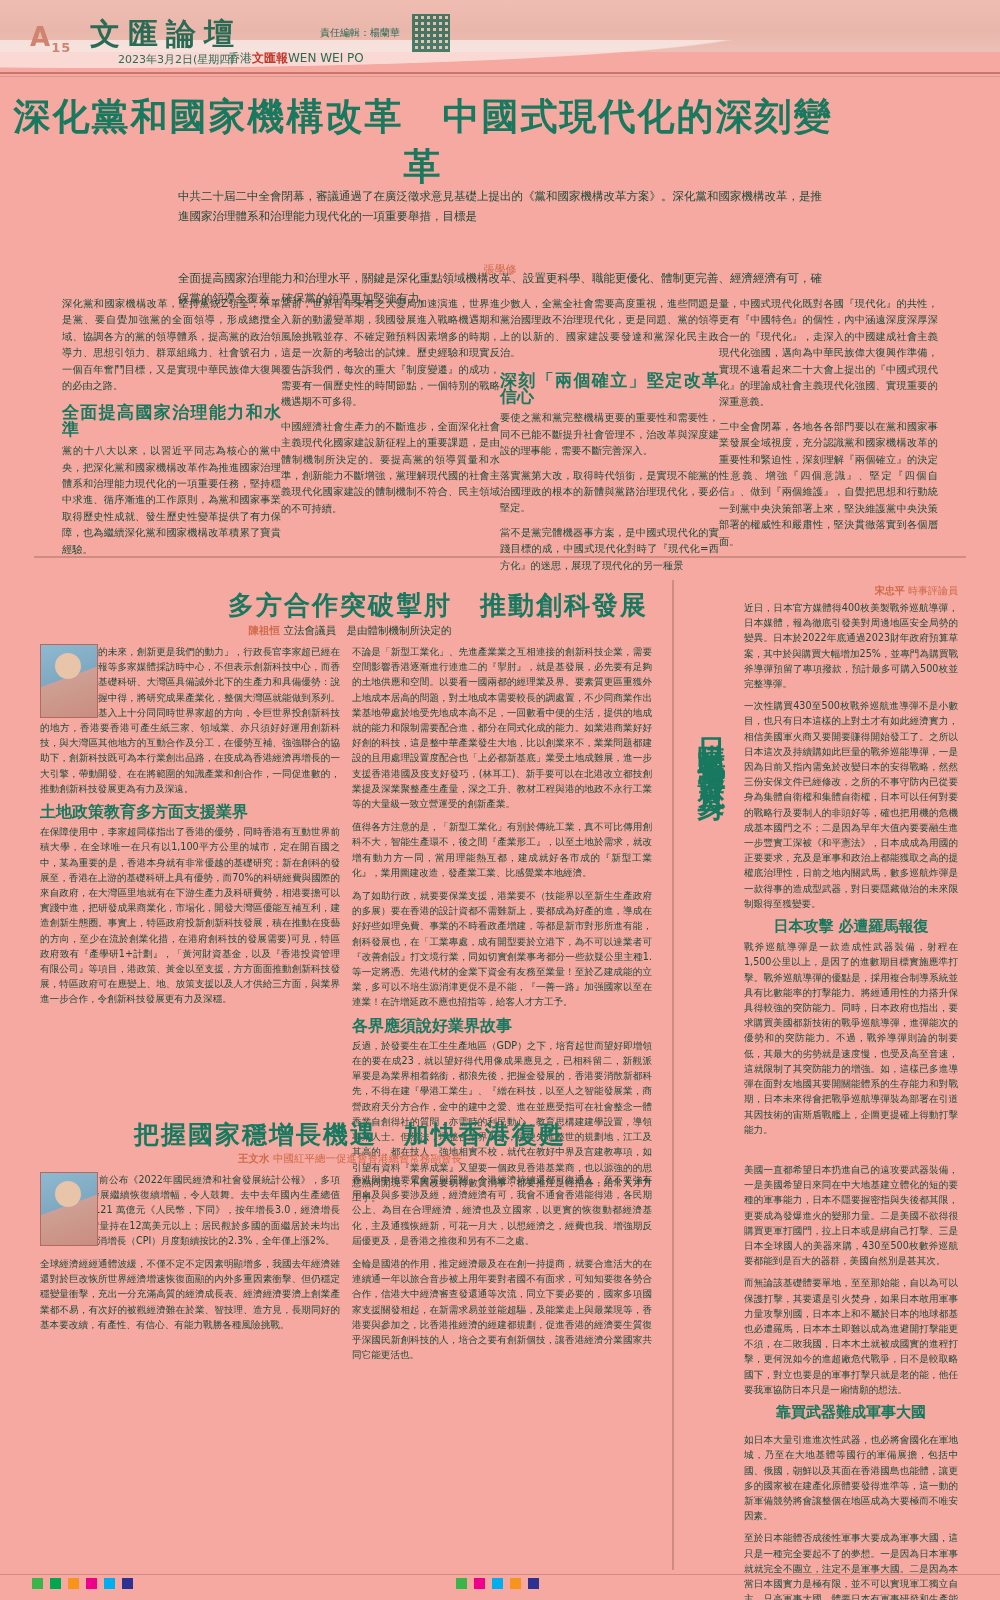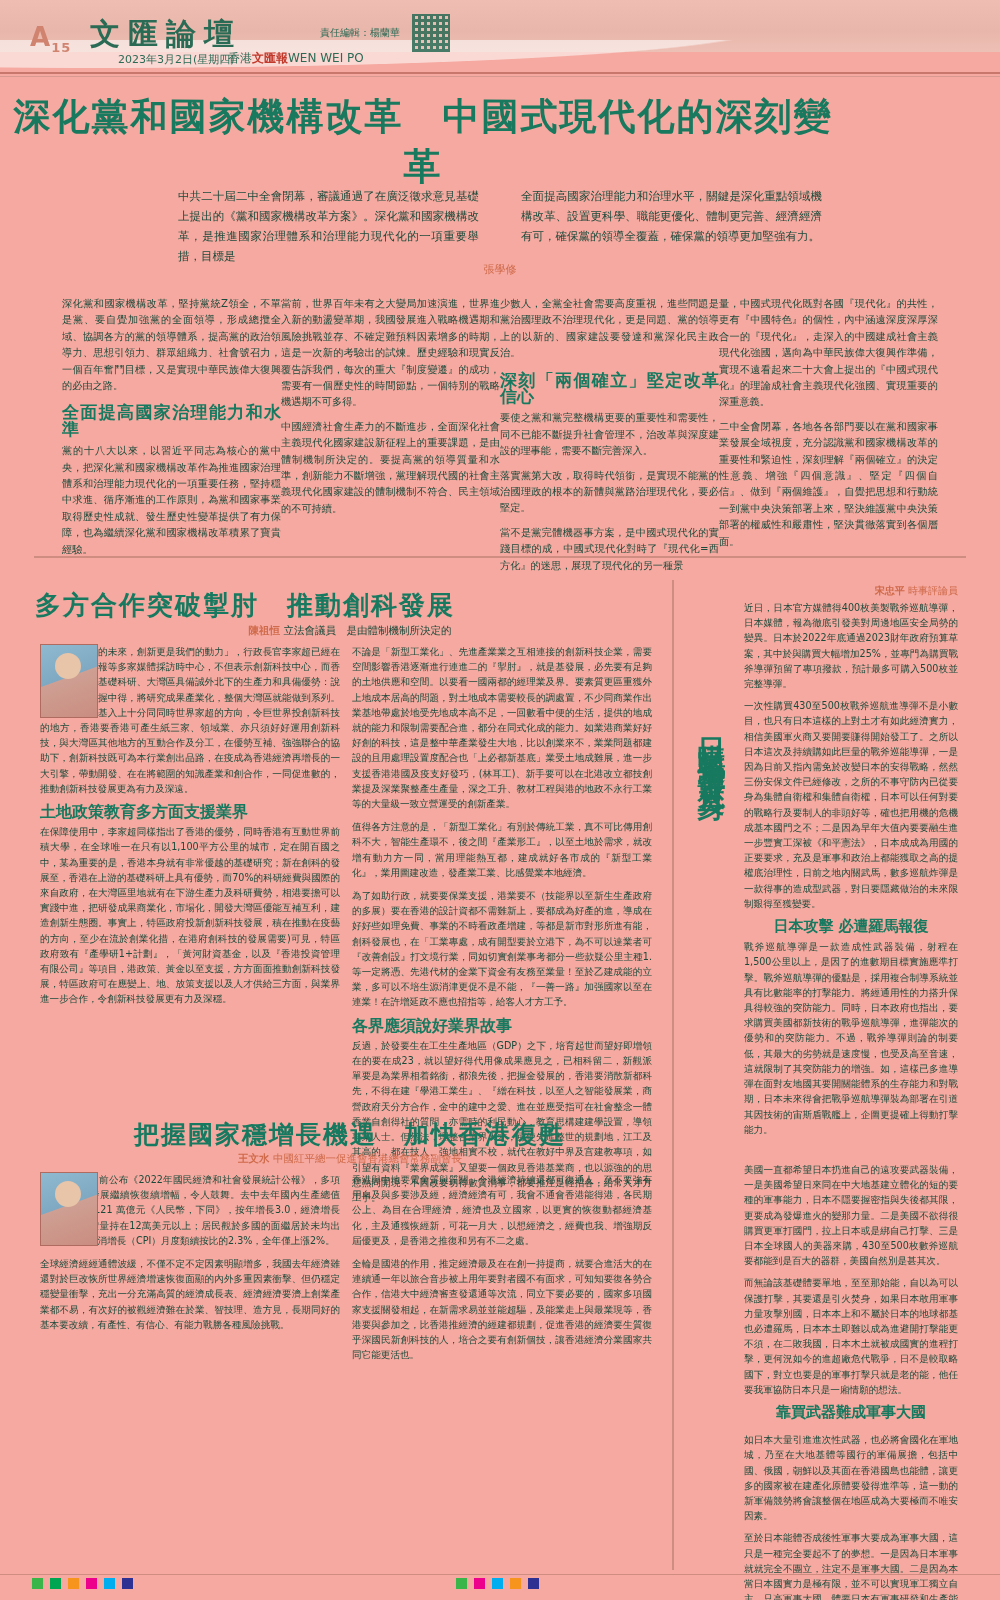--- a/index.html
+++ b/index.html
@@ -30,33 +30,33 @@
       repeating-linear-gradient(90deg,#2a6b55 0 3px,transparent 3px 6px),
       repeating-linear-gradient(0deg,#2a6b55 0 3px,transparent 3px 6px);
     background-color:#e8bdb2;opacity:.85;}
 
   
   .h1{position:absolute;left:0;top:92px;width:846px;text-align:center;
     font-family:"DejaVu Serif","Liberation Serif",serif;
     font-size:37px;font-weight:bold;color:#18795f;letter-spacing:2px;}
 
   
-  .lead{position:absolute;left:178px;top:186px;width:644px;display:flex;gap:42px;}
+  .lead{position:absolute;left:178px;top:186px;width:644px;display:flex;gap:42px;flex-direction:column;}
   .lead .col{flex:1;font-size:11.5px;line-height:20px;text-align:justify;color:#1b4a3a;}
   .byline-c{position:absolute;left:0;top:262px;width:1000px;text-align:center;font-size:11px;color:#cf6a4a;}
 
   
   .top4{position:absolute;left:62px;top:288px;width:876px;display:flex;margin-top:8px;}
   .top4 .col{flex:1;font-size:10.2px;line-height:16.4px;text-align:justify;}
   .sub-h{font-size:17px;font-weight:bold;color:#17795f;margin:10px 0 6px;
     font-family:"DejaVu Serif","Liberation Serif",serif;}
   .rule-h{position:absolute;left:34px;top:556px;width:932px;height:2px;background:#cf8c80;}
 
   
-  .h2{position:absolute;left:35px;top:588px;width:620px;text-align:left;
+  .h2{position:absolute;left:28px;top:588px;width:620px;text-align:right;
     font-family:"DejaVu Serif","Liberation Serif",serif;
     font-size:26px;font-weight:bold;color:#17795f;letter-spacing:2px;}
   .byline2{position:absolute;left:40px;top:624px;width:620px;text-align:center;font-size:10.5px;color:#cf6a4a;}
   .byline2 .nm{color:#cf6a4a;font-weight:bold;}
   .byline2 .ti{color:#1b4a3a;}
 
   .portrait{position:absolute;width:56px;height:72px;border:1px solid #b06b60;
     background:linear-gradient(160deg,#8fb9cf 0%,#7fa9c2 45%,#cf9f93 46%,#c98d80 100%);}
   .portrait:after{content:"";position:absolute;left:14px;top:8px;width:26px;height:26px;border-radius:50%;
     background:#e8c4a8;}

